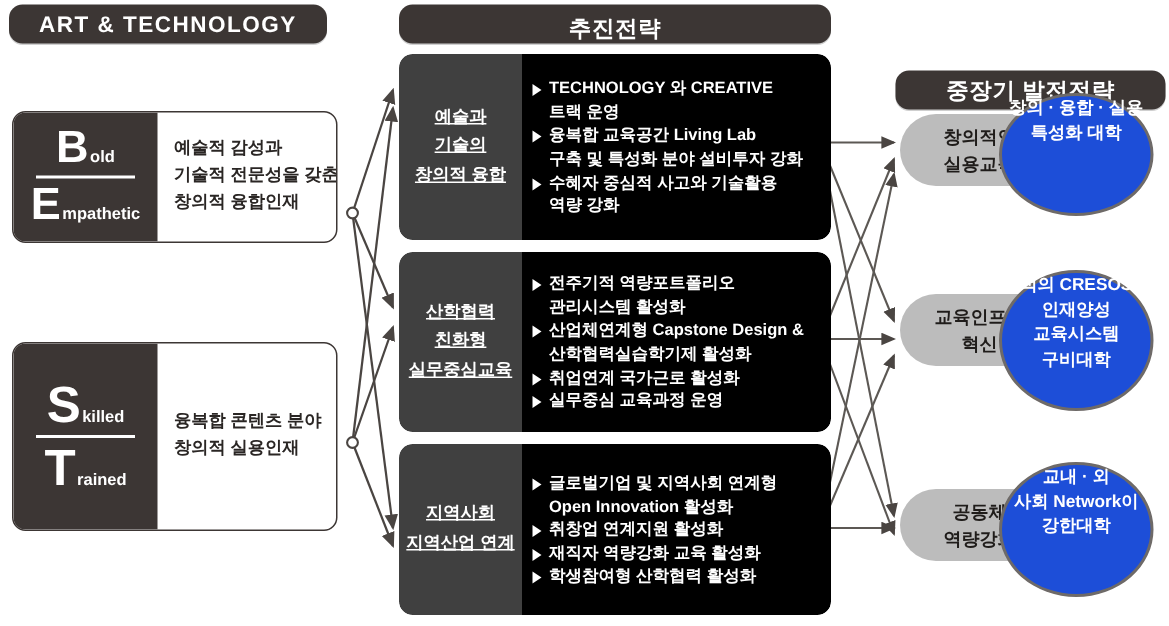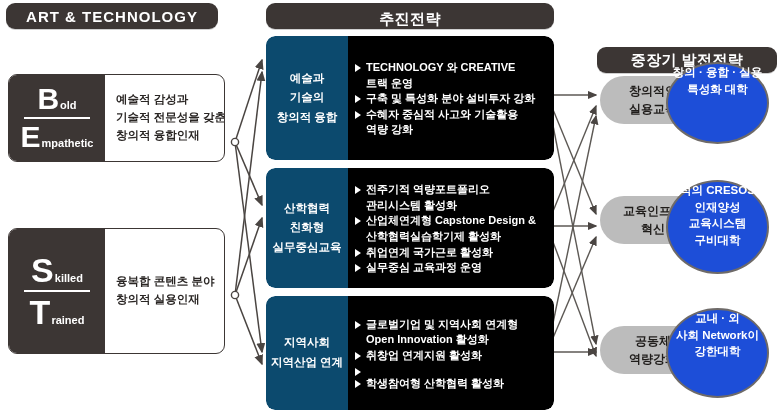--- a/index.html
+++ b/index.html
@@ -46,23 +46,24 @@
     font-size:11.5px;font-weight:bold;line-height:1.55;color:#2a2624;
     white-space:nowrap;
   }
 
   
   .strat{position:absolute;display:flex;overflow:hidden;border-radius:9px;}
   #strat1{left:266px;top:36px;width:288px;height:124px;}
   #strat2{left:266px;top:168px;width:288px;height:120px;}
   #strat3{left:266px;top:296px;width:288px;height:114px;}
   .strat-left{
-    background:#0c4a6e;color:#ffffff;width:82px;flex:0 0 82px;
+    background:#404040;color:#ffffff;width:82px;flex:0 0 82px;
     display:flex;flex-direction:column;align-items:center;justify-content:center;
     border-radius:9px 0 0 9px;
+    text-decoration:underline;
   }
   .strat-left span{font-size:11.5px;font-weight:bold;line-height:1.7;white-space:nowrap;}
   .strat-right{
     flex:1;background:#000000;color:#ffffff;border-radius:0 9px 9px 0;
     padding:8px 6px 6px 7px;box-sizing:border-box;
     display:flex;flex-direction:column;justify-content:center;
   }
   .bullet{display:flex;align-items:flex-start;line-height:1.42;}
   .bullet .tri{
     flex:0 0 auto;margin-right:5px;margin-top:4px;
@@ -196,20 +197,21 @@
       <div class="bullet">
         <span class="tri"></span>
         <span class="btxt">
           <span>TECHNOLOGY 와 CREATIVE</span>
           <span class="l2">트랙 운영</span>
         </span>
       </div>
       <div class="bullet">
         <span class="tri"></span>
         <span class="btxt">
+          <span>융복합 교육공간 Living Lab</span>
           <span class="l2">구축 및 특성화 분야 설비투자 강화</span>
         </span>
       </div>
       <div class="bullet">
         <span class="tri"></span>
         <span class="btxt">
           <span>수혜자 중심적 사고와 기술활용</span>
           <span class="l2">역량 강화</span>
         </span>
       </div>
@@ -266,20 +268,23 @@
         </span>
       </div>
       <div class="bullet">
         <span class="tri"></span>
         <span class="btxt">
           <span>취창업 연계지원 활성화</span>
         </span>
       </div>
       <div class="bullet">
         <span class="tri"></span>
+        <span class="btxt">
+          <span>재직자 역량강화 교육 활성화</span>
+        </span>
       </div>
       <div class="bullet">
         <span class="tri"></span>
         <span class="btxt">
           <span>학생참여형 산학협력 활성화</span>
         </span>
       </div>
     </div>
   </div>
 

